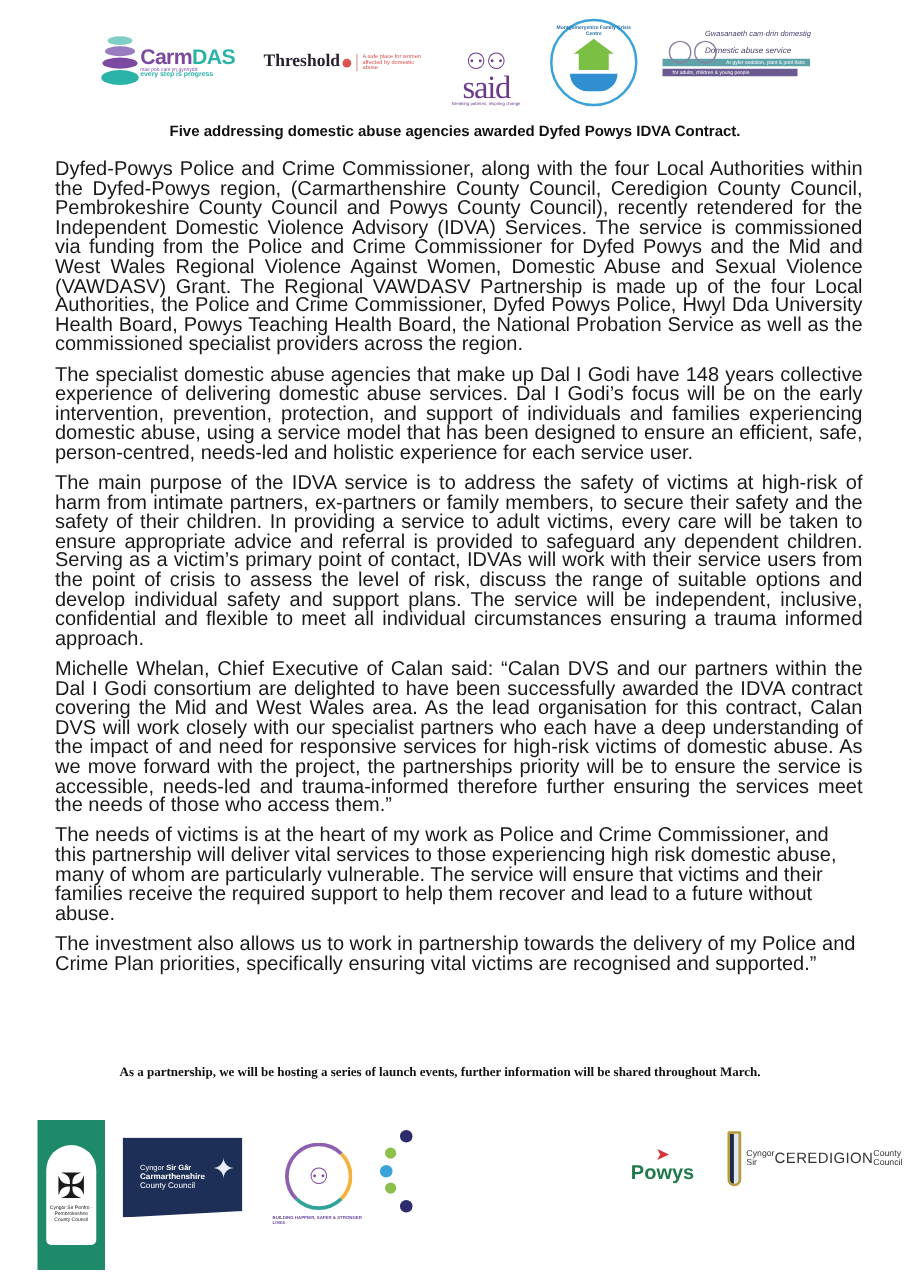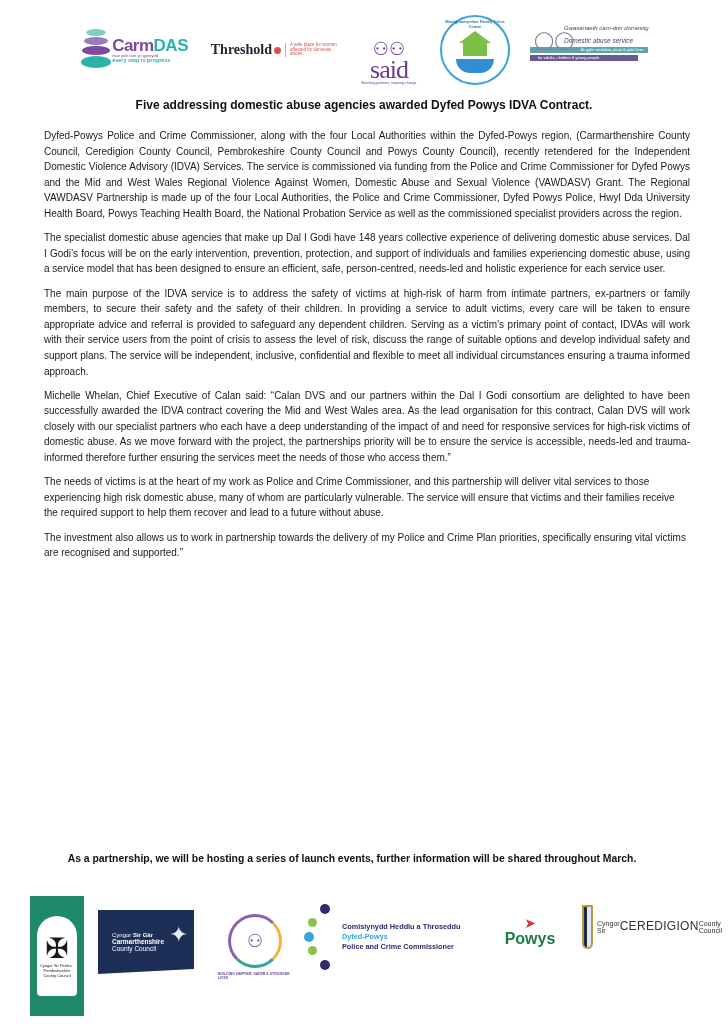--- a/index.html
+++ b/index.html
@@ -46,25 +46,25 @@
   .wwdas { width: 124px; height: 50px; flex-direction: column; align-items: flex-start; position: relative; }
   .wwdas .people { position: absolute; left: 4px; top: 4px; font-size: 18px; color: #8a7ea0; }
   .wwdas .w-welsh { margin-left: 34px; font-size: 6px; color: #4a3d6b; font-style: italic; }
   .wwdas .w-eng { margin-left: 34px; margin-top: 6px; font-size: 6.5px; color: #4a3d6b; font-style: italic; }
   .wwdas .bar1 { margin-top: 3px; width: 118px; height: 6px; background: #5fa3a8; color: #fff; font-size: 4px; text-align: right; padding-right: 4px; box-sizing: border-box; line-height: 6px; }
   .wwdas .bar2 { margin-top: 2px; width: 108px; height: 6px; background: #6b5a8f; color: #fff; font-size: 4px; padding-left: 8px; box-sizing: border-box; line-height: 6px; }
 
   
   .title { position: absolute; top: 98px; left: 0; width: 728px; text-align: center;
            font-weight: bold; font-size: 12px; color: #111; }
-  .content { position: absolute; top: 128px; left: 44px; width: 646px; font-size: 10px; line-height: 15.6px; color: #1a1a1a; }
+  .content { position: absolute; top: 128px; left: 44px; width: 646px; font-size: 16px; line-height: 15.6px; color: #1a1a1a; }
   .content p { margin: 0 0 8.6px 0; text-align: justify; }
   .content p.left { text-align: left; }
   .closing { position: absolute; top: 853px; left: 0; width: 704px; text-align: center;
-             font-weight: bold; font-size: 10.4px; color: #111; }
+             font-weight: bold; font-size: 10.4px; color: #111; font-family: Liberation Serif, serif; }
 
   
   .logos-bottom { position: absolute; top: 896px; left: 26px; width: 690px; height: 120px; }
   .b-logo { position: absolute; display: flex; align-items: center; }
 
   .pembs { left: 4px; top: 0; width: 54px; height: 120px; background: #1f8a6a; justify-content: center; }
   .pembs .inner { width: 40px; height: 80px; background: #fff; border-radius: 20px 20px 4px 4px; display: flex; flex-direction: column; align-items: center; justify-content: center; }
   .pembs .cross { font-size: 28px; color: #1a1a1a; line-height: 1; }
   .pembs .ptext { font-size: 4px; color: #1a1a1a; text-align: center; }
 
@@ -179,25 +179,20 @@
   </div>
 
   <div class="b-logo pcc">
     <div class="mark">
       <div class="dot" style="left:18px;top:2px;width:10px;height:10px;background:#2d2a6e;"></div>
       <div class="dot" style="left:6px;top:16px;width:9px;height:9px;background:#8cc04a;"></div>
       <div class="dot" style="left:2px;top:30px;width:10px;height:10px;background:#3aa3d8;"></div>
       <div class="dot" style="left:6px;top:44px;width:9px;height:9px;background:#8cc04a;"></div>
       <div class="dot" style="left:18px;top:58px;width:10px;height:10px;background:#2d2a6e;"></div>
     </div>
-    <div class="ptxt">
-      <span class="l1">Comisiynydd Heddlu a Throseddu</span>
-      <span class="l2">Dyfed-Powys</span>
-      <span class="l3">Police and Crime Commissioner</span>
-    </div>
   </div>
 
   <div class="b-logo powys">
     <div class="bird">➤</div>
     <div class="pname">Powys</div>
   </div>
 
   <div class="b-logo cered">
     <div class="crest"></div>
     <div class="ctext">

